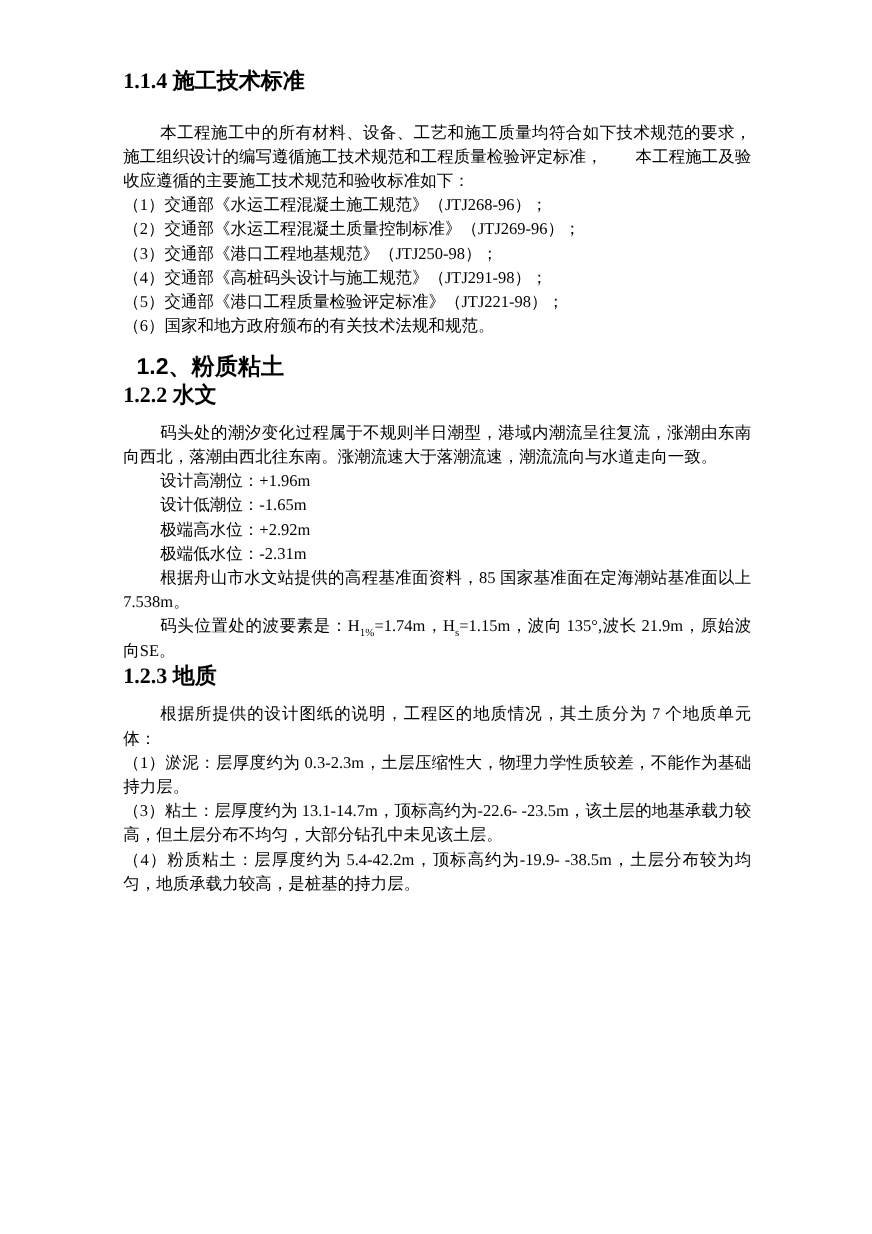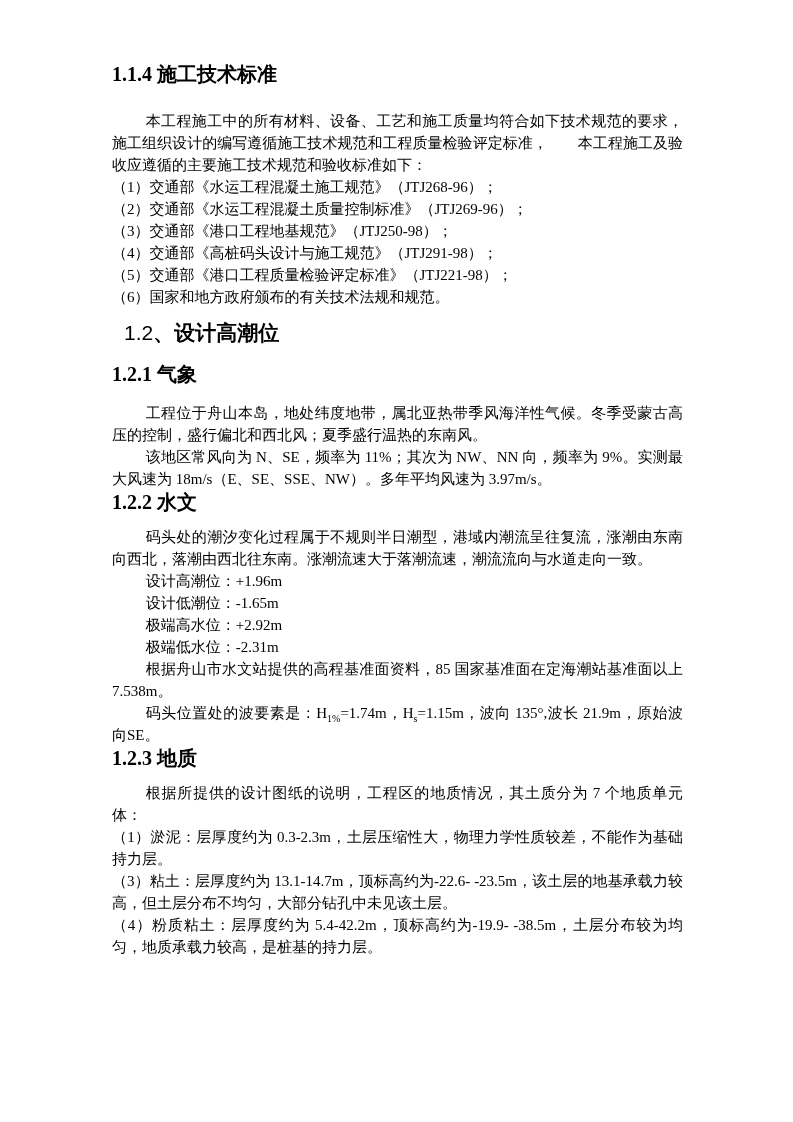--- a/index.html
+++ b/index.html
@@ -29,21 +29,21 @@
   }
   .heading-2 {
     font-size: 21px;
     font-weight: 700;
     line-height: 26px;
     margin: 12px 0 0 0;
     padding-left: 12px;
   }
   .heading-2 .num {
     font-family: "Liberation Sans", "DejaVu Sans", sans-serif;
-    font-weight: 400;
+    font-weight: 700;
   }
   .sub-heading { margin-top: 16px; margin-bottom: 16px; }
   .sub-heading-tight { margin-bottom: 12px; }
   sub {
     font-size: 10px;
     line-height: 0;
   }
   section { margin: 0; }
 </style>
 </head>
@@ -55,27 +55,22 @@
     <h3 class="heading-3">1.1.4 施工技术标准</h3>
     <p class="indent">本工程施工中的所有材料、设备、工艺和施工质量均符合如下技术规范的要求，施工组织设计的编写遵循施工技术规范和工程质量检验评定标准，　　本工程施工及验收应遵循的主要施工技术规范和验收标准如下：</p>
     <p>（1）交通部《水运工程混凝土施工规范》（JTJ268-96）；</p>
     <p>（2）交通部《水运工程混凝土质量控制标准》（JTJ269-96）；</p>
     <p>（3）交通部《港口工程地基规范》（JTJ250-98）；</p>
     <p>（4）交通部《高桩码头设计与施工规范》（JTJ291-98）；</p>
     <p>（5）交通部《港口工程质量检验评定标准》（JTJ221-98）；</p>
     <p>（6）国家和地方政府颁布的有关技术法规和规范。</p>
   </section>
 
-  <h2 class="heading-2"><span class="num">1.2</span><span>、设计高潮位</span></h2>
+  <h2 class="heading-2"><span class="num">1.2</span><span>、粉质粘土</span></h2>
 
-  <section>
-    <h3 class="heading-3 sub-heading">1.2.1 气象</h3>
-    <p class="indent">工程位于舟山本岛，地处纬度地带，属北亚热带季风海洋性气候。冬季受蒙古高压的控制，盛行偏北和西北风；夏季盛行温热的东南风。</p>
-    <p class="indent">该地区常风向为 N、SE，频率为 11%；其次为 NW、NN 向，频率为 9%。实测最大风速为 18m/s（E、SE、SSE、NW）。多年平均风速为 3.97m/s。</p>
-  </section>
 
   <section>
     <h3 class="heading-3 sub-heading-tight">1.2.2 水文</h3>
     <p class="indent">码头处的潮汐变化过程属于不规则半日潮型，港域内潮流呈往复流，涨潮由东南向西北，落潮由西北往东南。涨潮流速大于落潮流速，潮流流向与水道走向一致。</p>
     <p class="indent">设计高潮位：+1.96m</p>
     <p class="indent">设计低潮位：-1.65m</p>
     <p class="indent">极端高水位：+2.92m</p>
     <p class="indent">极端低水位：-2.31m</p>
     <p class="indent">根据舟山市水文站提供的高程基准面资料，85 国家基准面在定海潮站基准面以上7.538m。</p>
     <p class="indent"><span>码头位置处的波要素是：H</span><sub>1%</sub><span>=1.74m，H</span><sub>s</sub><span>=1.15m，波向 135°,波长 21.9m，原始波向SE。</span></p>

